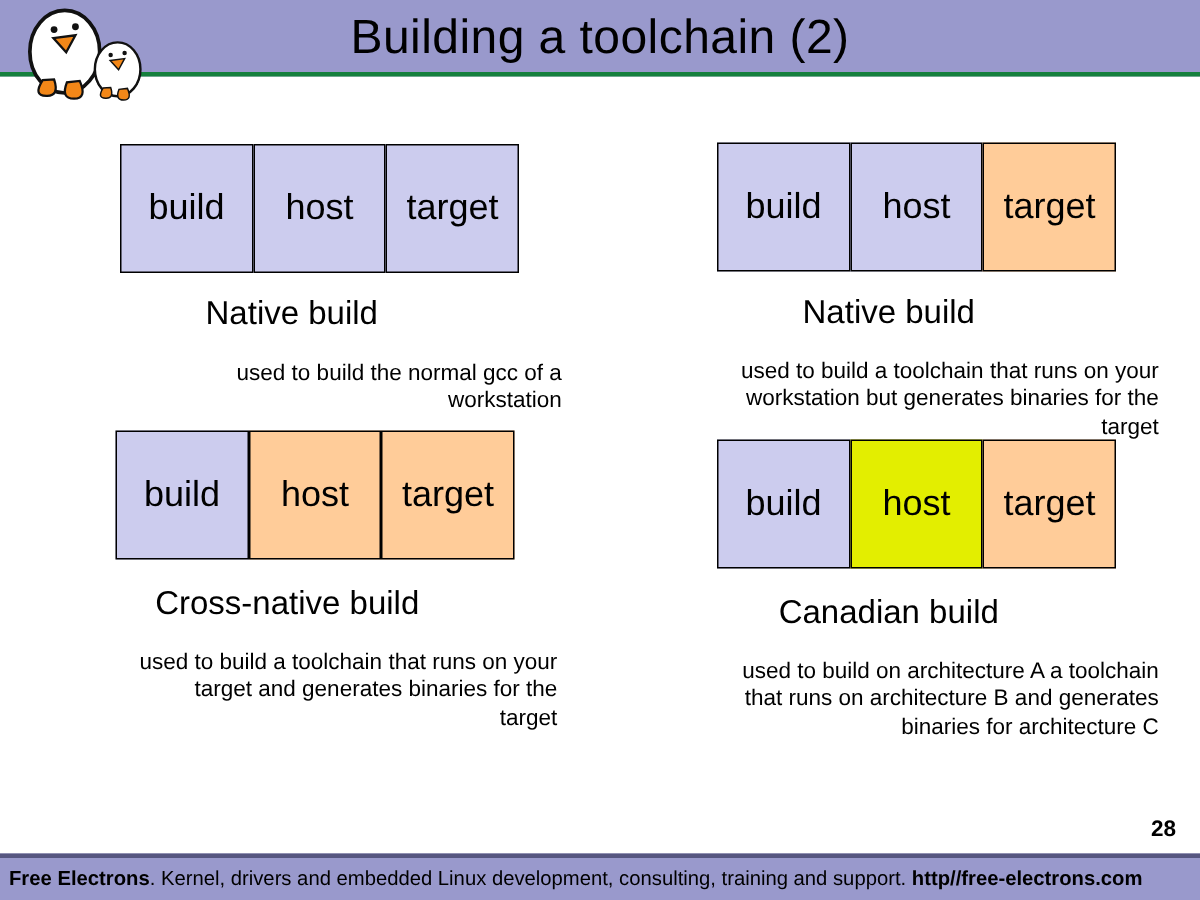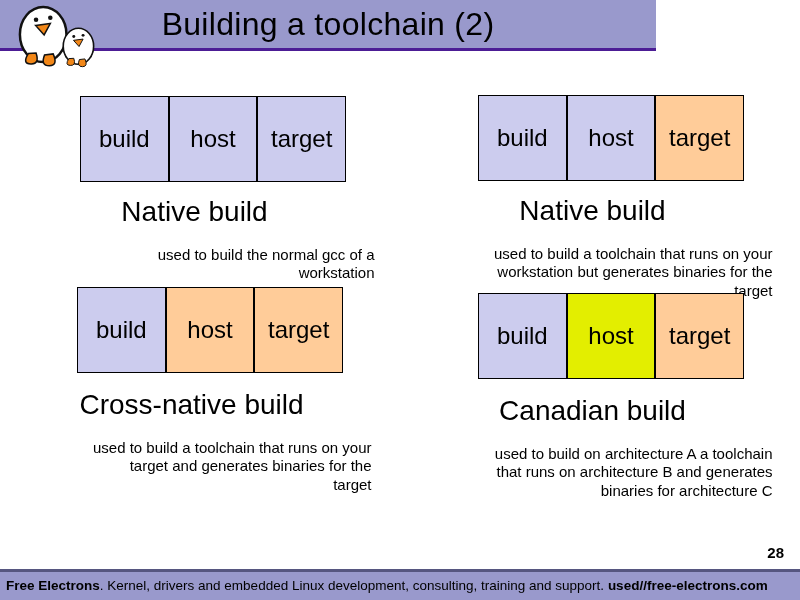--- a/index.html
+++ b/index.html
@@ -2,38 +2,38 @@
 <html><head>
 <meta charset="utf-8">
 <style>
   html,body{margin:0;padding:0;background:#fff;}
   .slide{
     position:relative;width:800px;height:600px;background:#fff;overflow:hidden;
     font-family:"Liberation Sans",sans-serif;color:#000;
   }
   
   .header-bar{
-    position:absolute;left:0;top:0;width:656px;height:48px;
-    border-bottom:3px solid #4c1d95;box-sizing:content-box;
+    position:absolute;left:0;top:0;width:800px;height:48px;
+    border-bottom:3px solid #15803d;box-sizing:content-box;
     display:flex;align-items:center;justify-content:center;z-index:1;
   }
   .header-title{font-size:32px;line-height:48px;letter-spacing:.3px;}
   .penguins{position:absolute;left:6px;top:2px;z-index:2;}
   
   .quad{position:absolute;width:303px;}
   .q1{left:43px;top:96px;}
   .q2{left:441px;top:95px;}
   .q3{left:40px;top:287px;}
   .q4{left:441px;top:293px;}
   .box-row{display:flex;justify-content:space-between;padding-left:37px;}
   .box{
     box-sizing:border-box;width:95px;height:86px;border:1px solid #000;
     display:flex;align-items:center;justify-content:center;font-size:24px;
   }
-  .quad-title{margin:14px 0 2px;font-size:28px;font-weight:normal;text-align:center;}
+  .quad-title{margin:14px 0 2px;font-size:22px;font-weight:normal;text-align:center;}
   .quad--b .quad-title{margin-top:16px;}
   .quad-desc{
     margin:18px 0 0;font-size:15px;line-height:1.22;text-align:right;
     white-space:pre-line;width:360px;position:relative;left:50%;transform:translateX(-50%);
   }
   
   .page-number{position:absolute;right:16px;top:544px;font-size:15px;font-weight:bold;}
   .footer-bar{
     position:absolute;left:0;bottom:0;width:800px;height:31px;box-sizing:border-box;
     border-top:3px solid #565680;line-height:28px;padding:0 6px;
@@ -135,15 +135,15 @@
           <span>target</span>
         </div>
     </div>
     <h2 class="quad-title">Canadian build</h2>
     <p class="quad-desc">used to build on architecture A a toolchain
 that runs on architecture B and generates
 binaries for architecture C</p>
   </section>
 
   <div class="page-number">28</div>
-  <div class="footer-bar" style="background: rgb(153, 153, 204);"><b>Free Electrons</b><span>. Kernel, drivers and embedded Linux development, consulting, training and support. </span><b>used//free-electrons.com</b></div>
+  <div class="footer-bar" style="background: rgb(153, 153, 204);"><b>Free Electrons</b><span>. Kernel, drivers and embedded Linux development, consulting, training and support. </span><b>http//free-electrons.com</b></div>
 
 </div>
 
 </body></html>

